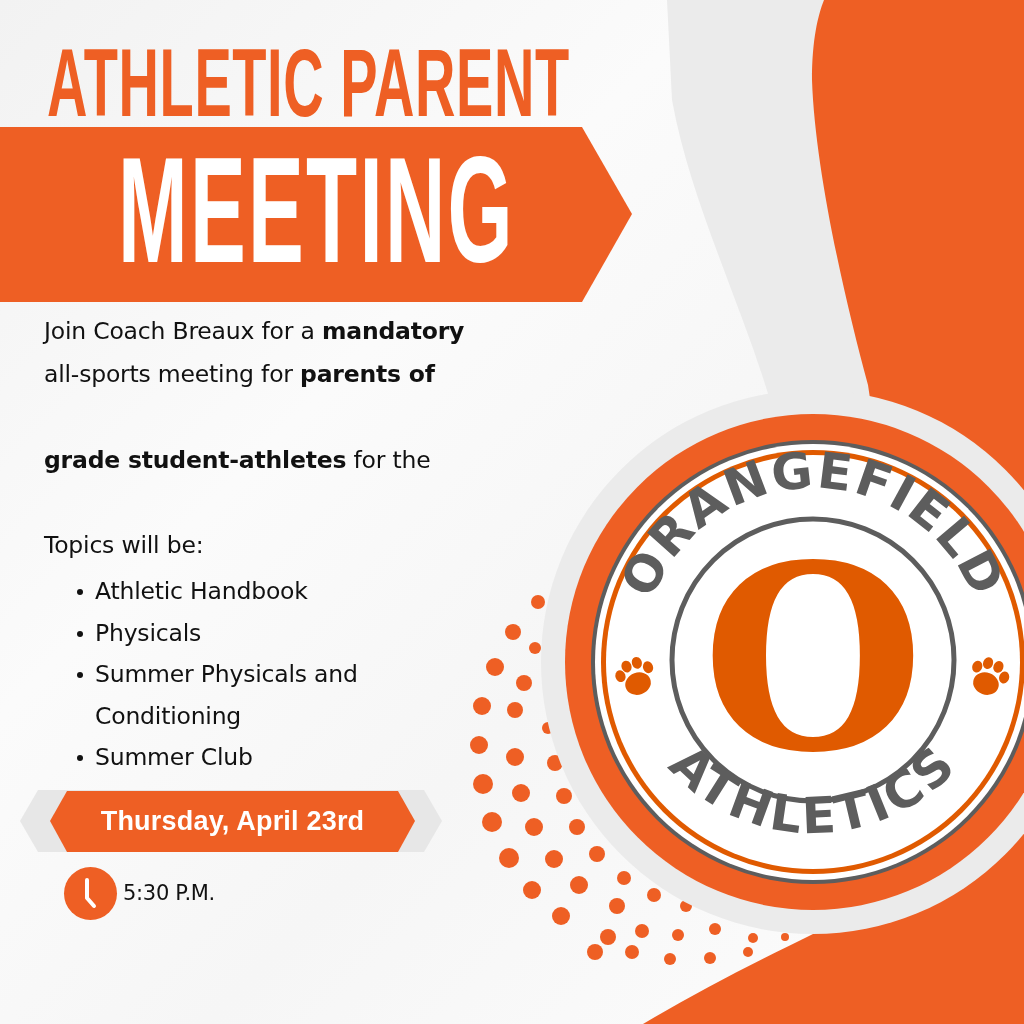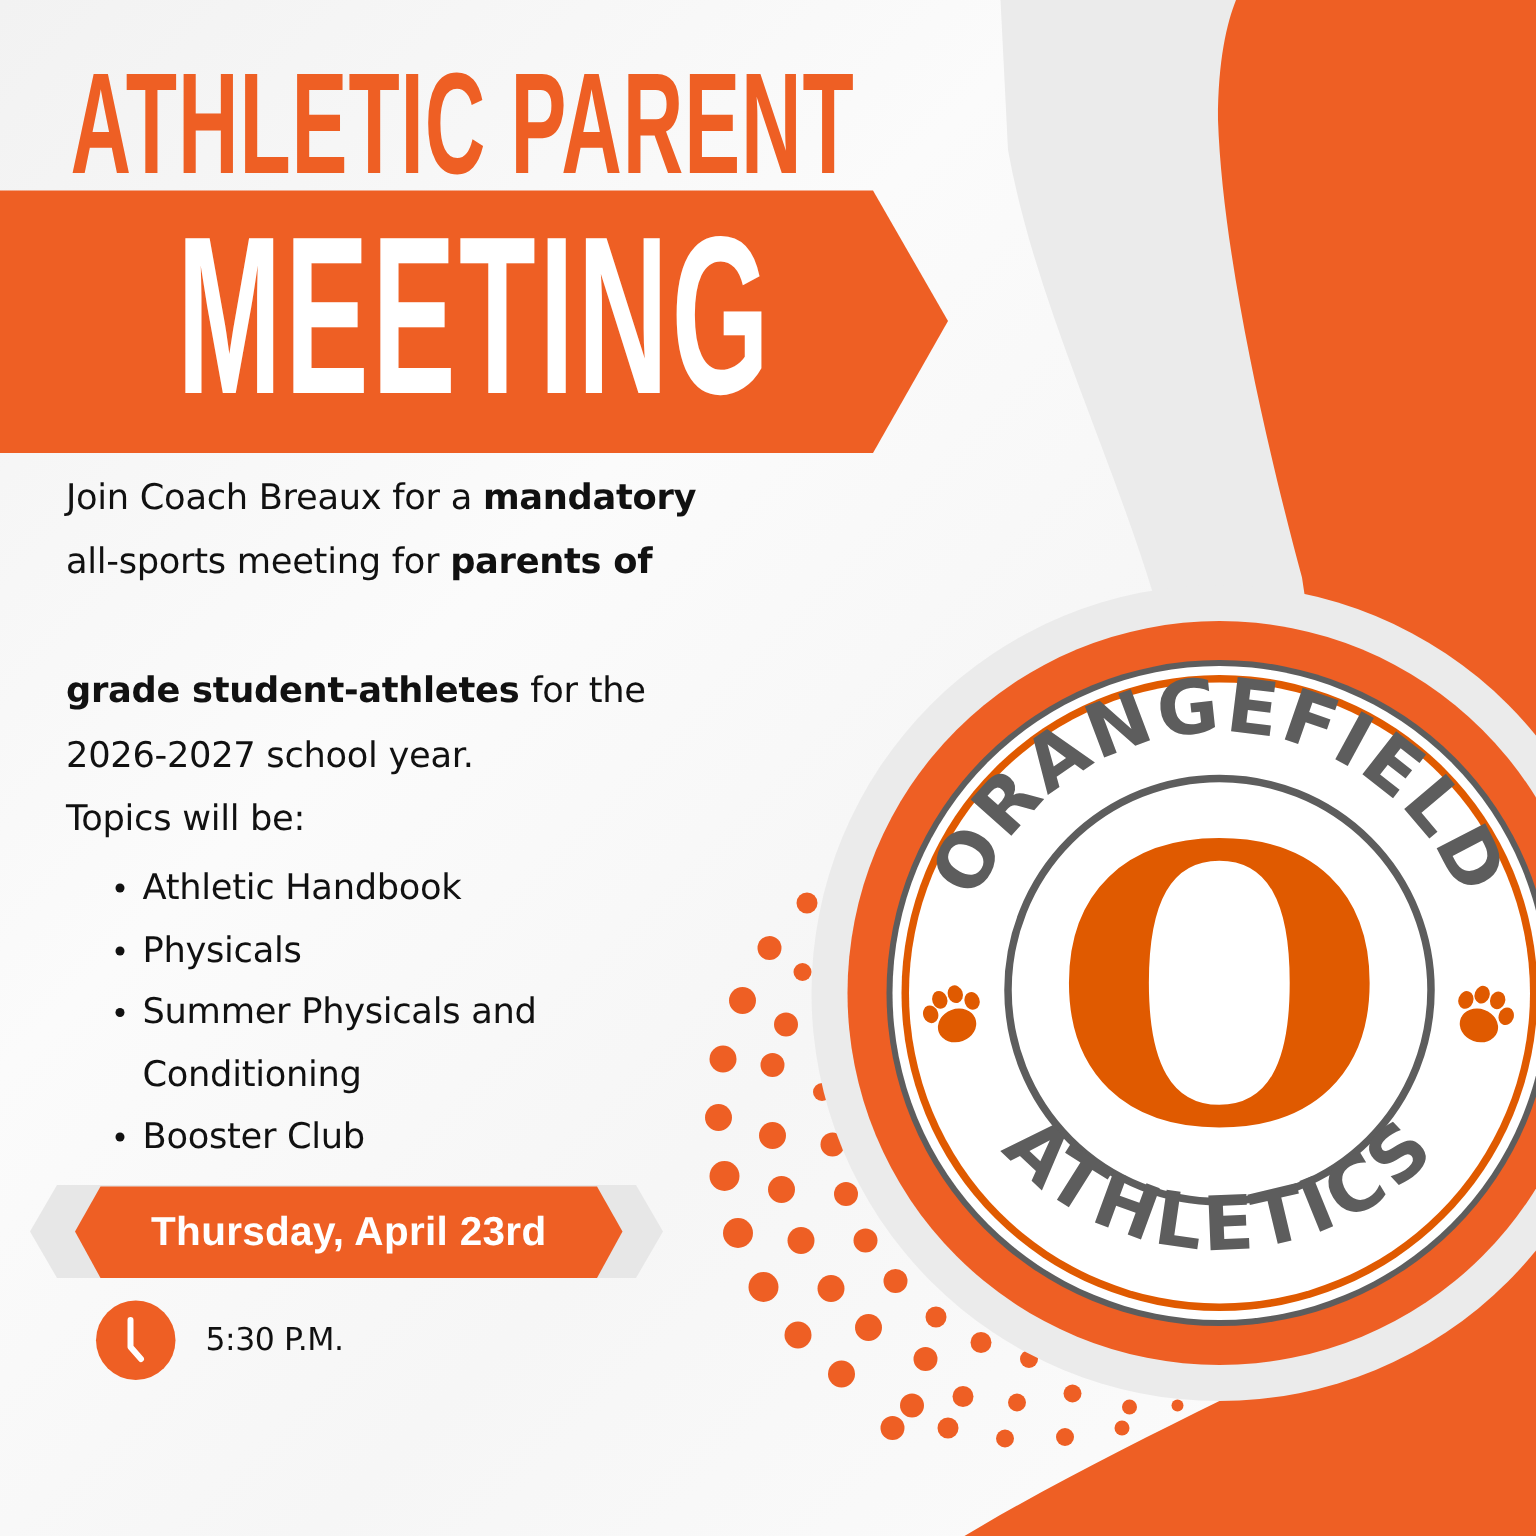--- a/index.html
+++ b/index.html
@@ -25,21 +25,21 @@
     letter-spacing: -0.2px;
   }
   .intro b { font-weight: 700; }
   .topics-label { position: absolute; left: 44px; top: 524px; font-size: 23.5px; line-height: 43px; color: #111; letter-spacing: -0.2px; }
   .topic-list { position: absolute; left: 74px; top: 571px; margin: 0; padding: 0; list-style: none; font-size: 23.5px; line-height: 41.5px; color: #111; letter-spacing: -0.2px; }
   .topic-list li { position: relative; padding-left: 21px; }
   .topic-list li .bullet { position: absolute; left: 3px; top: 18px; width: 6px; height: 6px; border-radius: 50%; background: #111; }
   .date-text { position: absolute; left: 50px; top: 791px; width: 365px; height: 61px; display: flex; align-items: center; justify-content: center; color: #ffffff; font-family: "Liberation Sans", sans-serif; font-weight: 700; font-size: 27px; letter-spacing: 0.2px; }
   .info-row { position: absolute; left: 64px; display: flex; align-items: center; height: 54px; }
   .info-icon { width: 53px; height: 53px; border-radius: 50%; background: #ee5f24; position: relative; flex: none; }
-  .info-text { margin-left: 20px; font-size: 21px; color: #111; letter-spacing: -0.3px; }
+  .info-text { margin-left: 6px; font-size: 21px; color: #111; letter-spacing: -0.3px; }
   .logo-text { font-family: "DejaVu Sans", sans-serif; font-weight: 700; fill: #5d5d5d; }
 </style>
 </head>
 <body>
 
 <div class="canvas">
 
   <svg class="bg-svg" viewBox="0 0 1024 1024">
 
     <defs>
@@ -110,30 +110,29 @@
   </div>
   <div class="title-main">
     <span>MEETING</span>
   </div>
 
   <div class="intro">
     <span>Join Coach Breaux for a </span><b>mandatory</b><br>
     <span>all-sports meeting for </span><b>parents of</b><br>
     <br>
     <b>grade student-athletes</b><span> for the</span><br>
-    <span>2026-2027 school year.</span>
   </div>
 
   <div class="topics-label">Topics will be:</div>
 
   <ul class="topic-list">
     <li><span class="bullet"></span><span>Athletic Handbook</span></li>
     <li><span class="bullet"></span><span>Physicals</span></li>
     <li style="width:320px;"><span class="bullet"></span><span>Summer Physicals and Conditioning</span></li>
-    <li><span class="bullet"></span><span>Booster Club</span></li>
+    <li><span class="bullet"></span><span>Summer Club</span></li>
   </ul>
 
   <div class="date-text">Thursday, April 23rd</div>
 
   <div class="info-row" style="top:866px;">
     <div class="info-icon">
       <svg width="53" height="53" viewBox="0 0 53 53">
         <path d="M23,13 L23,31 L30,39" stroke="#ffffff" stroke-width="4" fill="none" stroke-linecap="round" stroke-linejoin="round"></path>
       </svg>
     </div>

